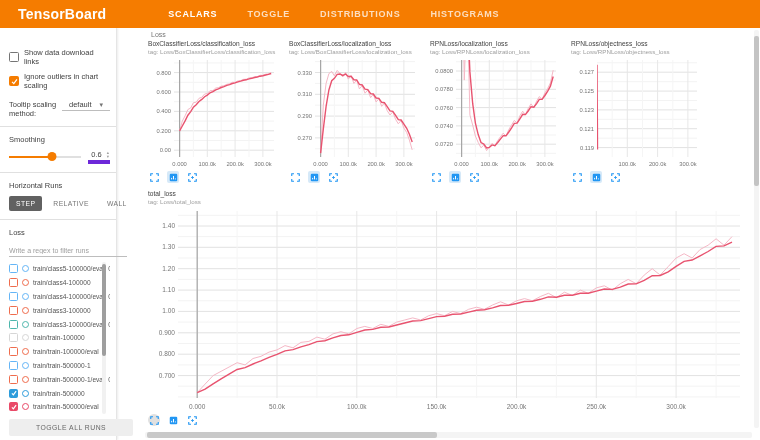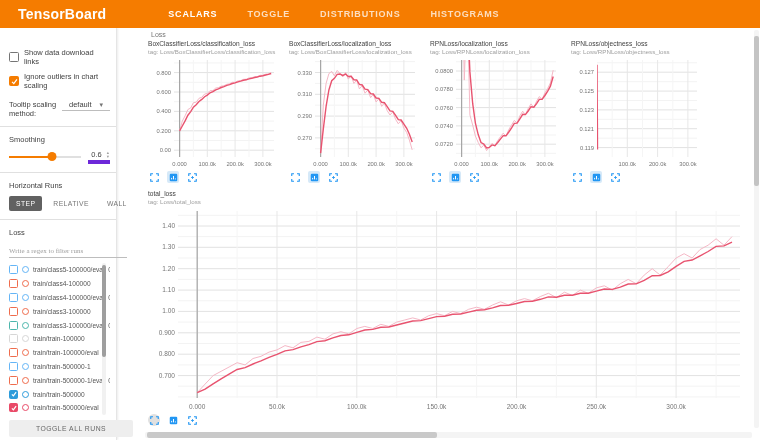--- a/index.html
+++ b/index.html
@@ -35,21 +35,21 @@
   .slider-thumb{position:absolute;left:60%;top:-4px;width:9px;height:9px;border-radius:50%;
                 background:#f57c00;transform:translateX(-50%)}
   .spin{display:inline-flex;align-items:center;border-bottom:4px solid #6d28d9;padding:0 1px 1px 3px;
         color:#424242;cursor:text}
   .spin-arrows{display:inline-flex;flex-direction:column;line-height:3.4px;font-size:4.5px;
                color:#9e9e9e;margin-left:5px}
   .axis-btns{display:flex;align-items:center;gap:4px;margin-top:4px}
   .axis-btn{border:none;font-family:inherit;font-size:6.8px;letter-spacing:.4px;padding:4px 7px;
             background:transparent;color:#757575;cursor:pointer;border-radius:2px}
   .axis-btn.active{background:#616161;color:#fff}
-  .runs-filter{width:118px;border:none;border-bottom:1px solid #bdbdbd;font-family:Liberation Serif, serif;
+  .runs-filter{width:118px;border:none;border-bottom:1px solid #bdbdbd;font-family:Liberation Sans, sans-serif;
                font-size:7px;color:#424242;outline:none;padding:2px 0;margin-top:2px;background:transparent}
   .runs-filter::placeholder{color:#9e9e9e}
   #runs-list{margin-top:5px;height:152px;overflow:hidden;position:relative}
   .run-row{display:flex;align-items:center;gap:4px;height:13.8px;cursor:pointer}
   .run-cb{width:9px;height:9px;border-radius:1.5px;box-sizing:border-box;border:1.5px solid;
           display:inline-flex;align-items:center;justify-content:center;flex:0 0 auto}
   .run-circle{width:7px;height:7px;border-radius:50%;box-sizing:border-box;border:1.6px solid;flex:0 0 auto}
   .run-label{font-size:6.6px;color:#555;white-space:nowrap;overflow:hidden}
   .runs-scrollbar{position:absolute;right:4px;top:0;width:4px;height:100%;background:#f1f1f1;border-radius:2px}
   .runs-scrollbar .thumb{position:absolute;top:2px;width:4px;height:92px;background:#9e9e9e;border-radius:2px}

